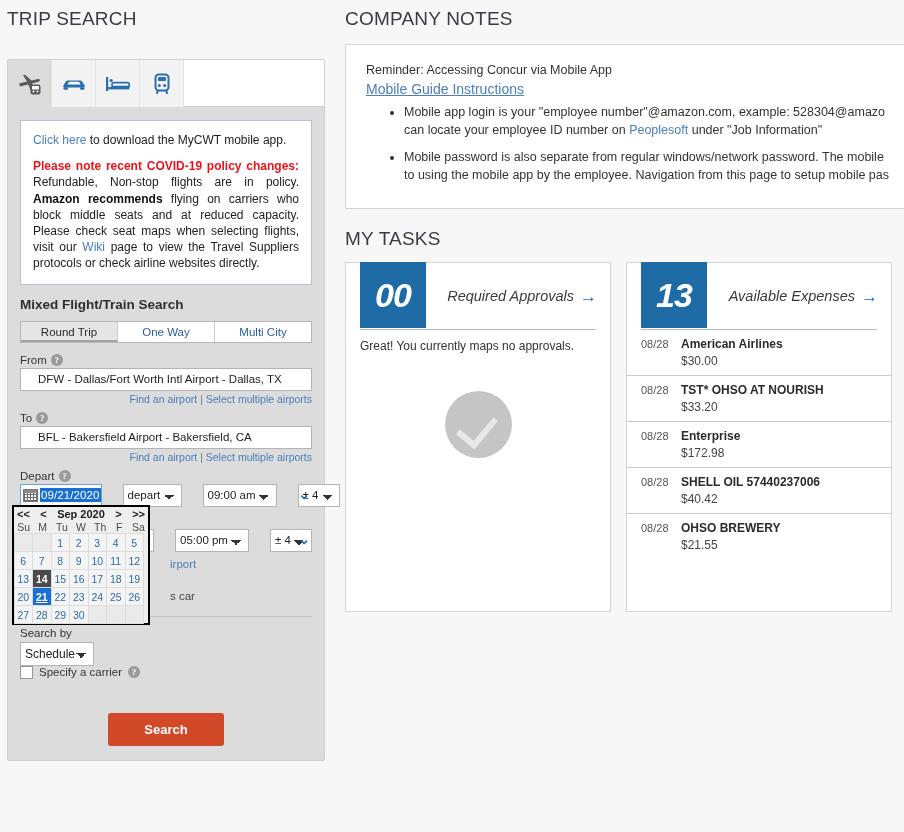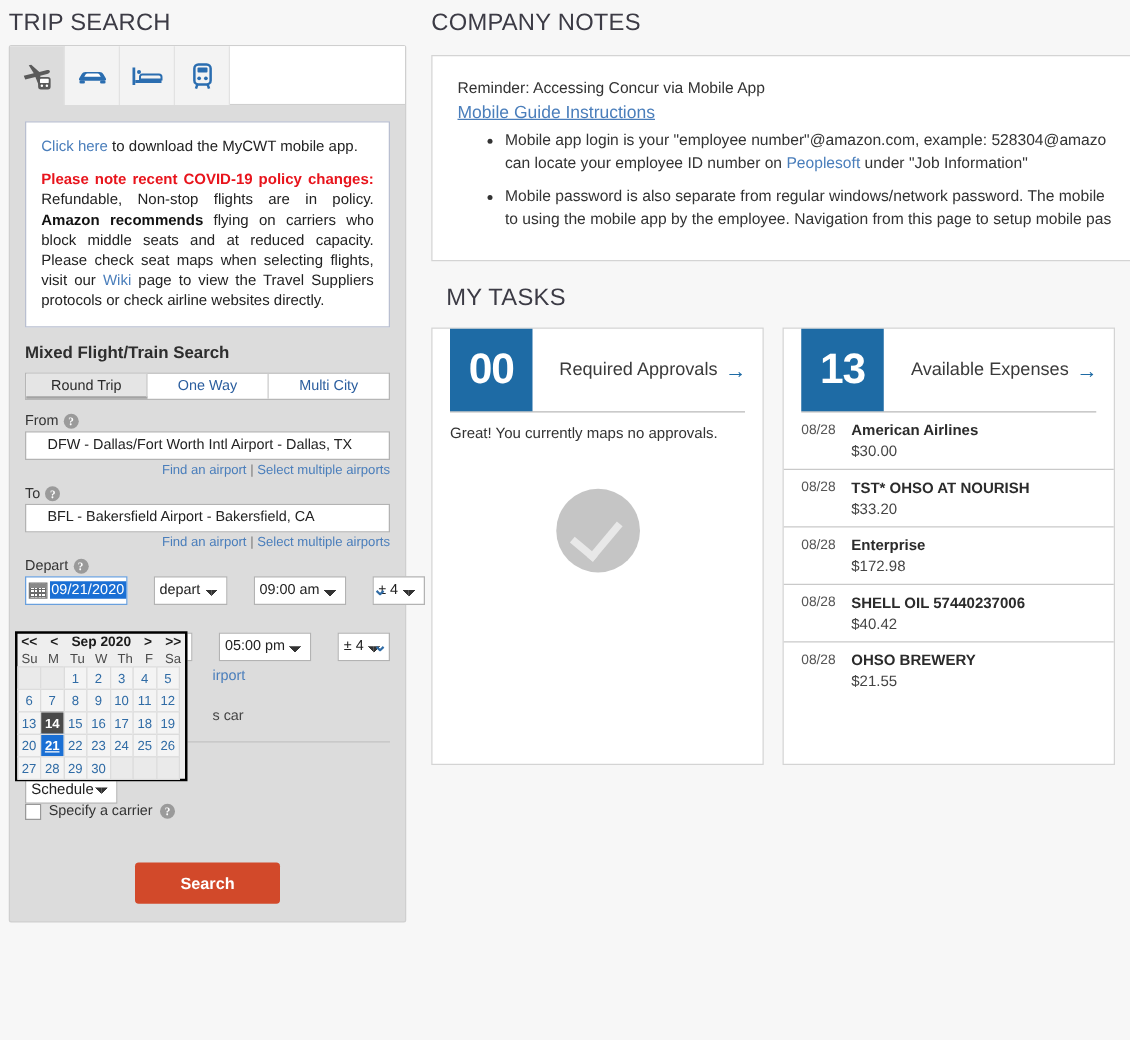--- a/index.html
+++ b/index.html
@@ -21,21 +21,21 @@
     color: #3c3b45;
     letter-spacing: 0.2px;
     margin: 0;
   }
 
   
   .left-col { position: absolute; left: 0; top: 0; width: 340px; height: 832px; }
   .left-col .section-title { position: absolute; left: 7px; top: 8px; }
 
   .trip-panel {
-    position: absolute; left: 7px; top: 36px; width: 318px;
+    position: absolute; left: 7px; top: 59px; width: 318px;
     background: #dcdcdc;
     border: 1px solid #cfcfcf;
     border-radius: 2px;
   }
 
   
   .tabstrip {
     display: flex;
     height: 47px;
     background: #ffffff;
@@ -207,28 +207,28 @@
   }
   .notes-line { font-size: 12.5px; color: #333; margin: 0 0 2px 0; white-space: nowrap; }
   .notes-guide {
     font-size: 14px; color: #4a7ebb; text-decoration: underline;
     display: inline-block; margin: 2px 0 6px 0; cursor: pointer;
   }
   .notes-list { margin: 0; padding-left: 38px; }
   .notes-list li { font-size: 12.5px; color: #333; line-height: 1.45; margin-bottom: 9px; }
   .notes-list li span.nowrap-block { display: block; white-space: nowrap; }
 
-  .tasks-title { position: absolute; left: 12px; top: 228px; }
+  .tasks-title { position: absolute; left: 0; top: 228px; }
 
   .cards { position: absolute; left: 0; top: 262px; display: flex; gap: 15px; }
   .card {
     width: 266px; height: 350px; background: #ffffff;
     border: 1px solid #d4d4d4; position: relative;
   }
-  .card-head { display: flex; align-items: center; padding: 0; }
+  .card-head { display: flex; align-items: flex-start; padding: 0; font-style: italic; }
   .count-box {
     width: 66px; height: 66px; background: #1e6ba5; color: #ffffff;
     font-size: 34px; font-weight: bold; display: flex; align-items: center;
     justify-content: center; margin: -1px 0 0 14px; font-family: "Liberation Sans", sans-serif;
     letter-spacing: -1px;
   }
   .card-title {
     flex: 1; display: flex; align-items: center; justify-content: flex-end;
     height: 66px; padding-right: 13px; font-size: 14.5px; color: #3a3a3a; gap: 6px;
   }

